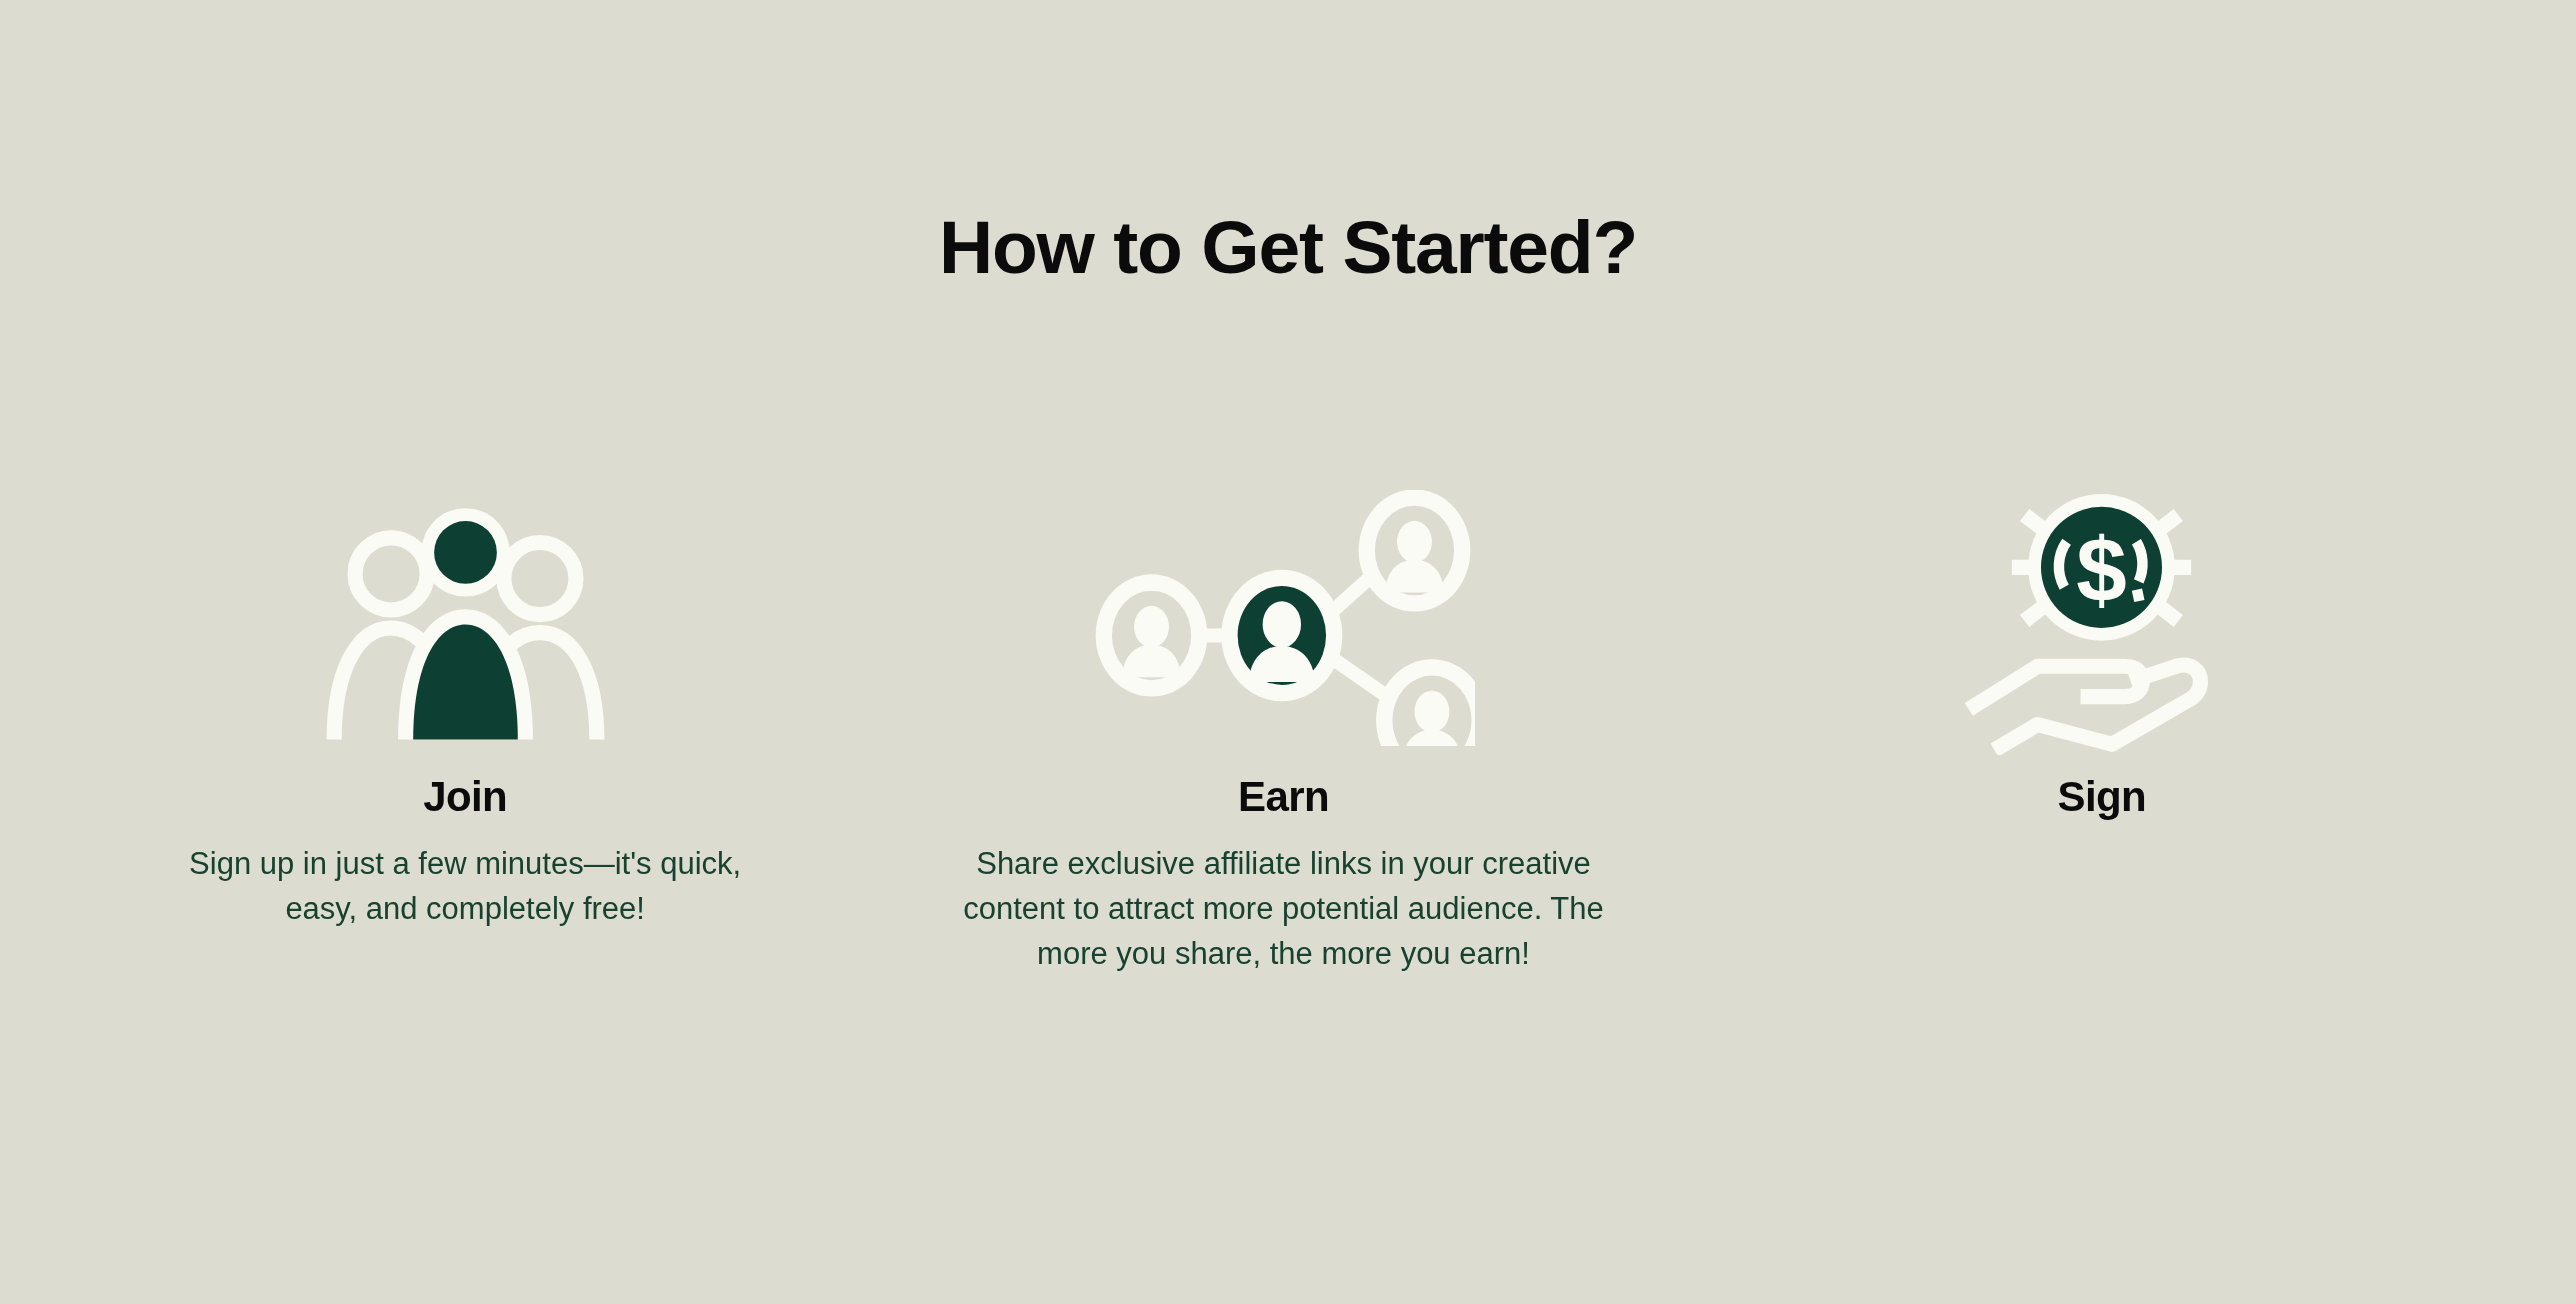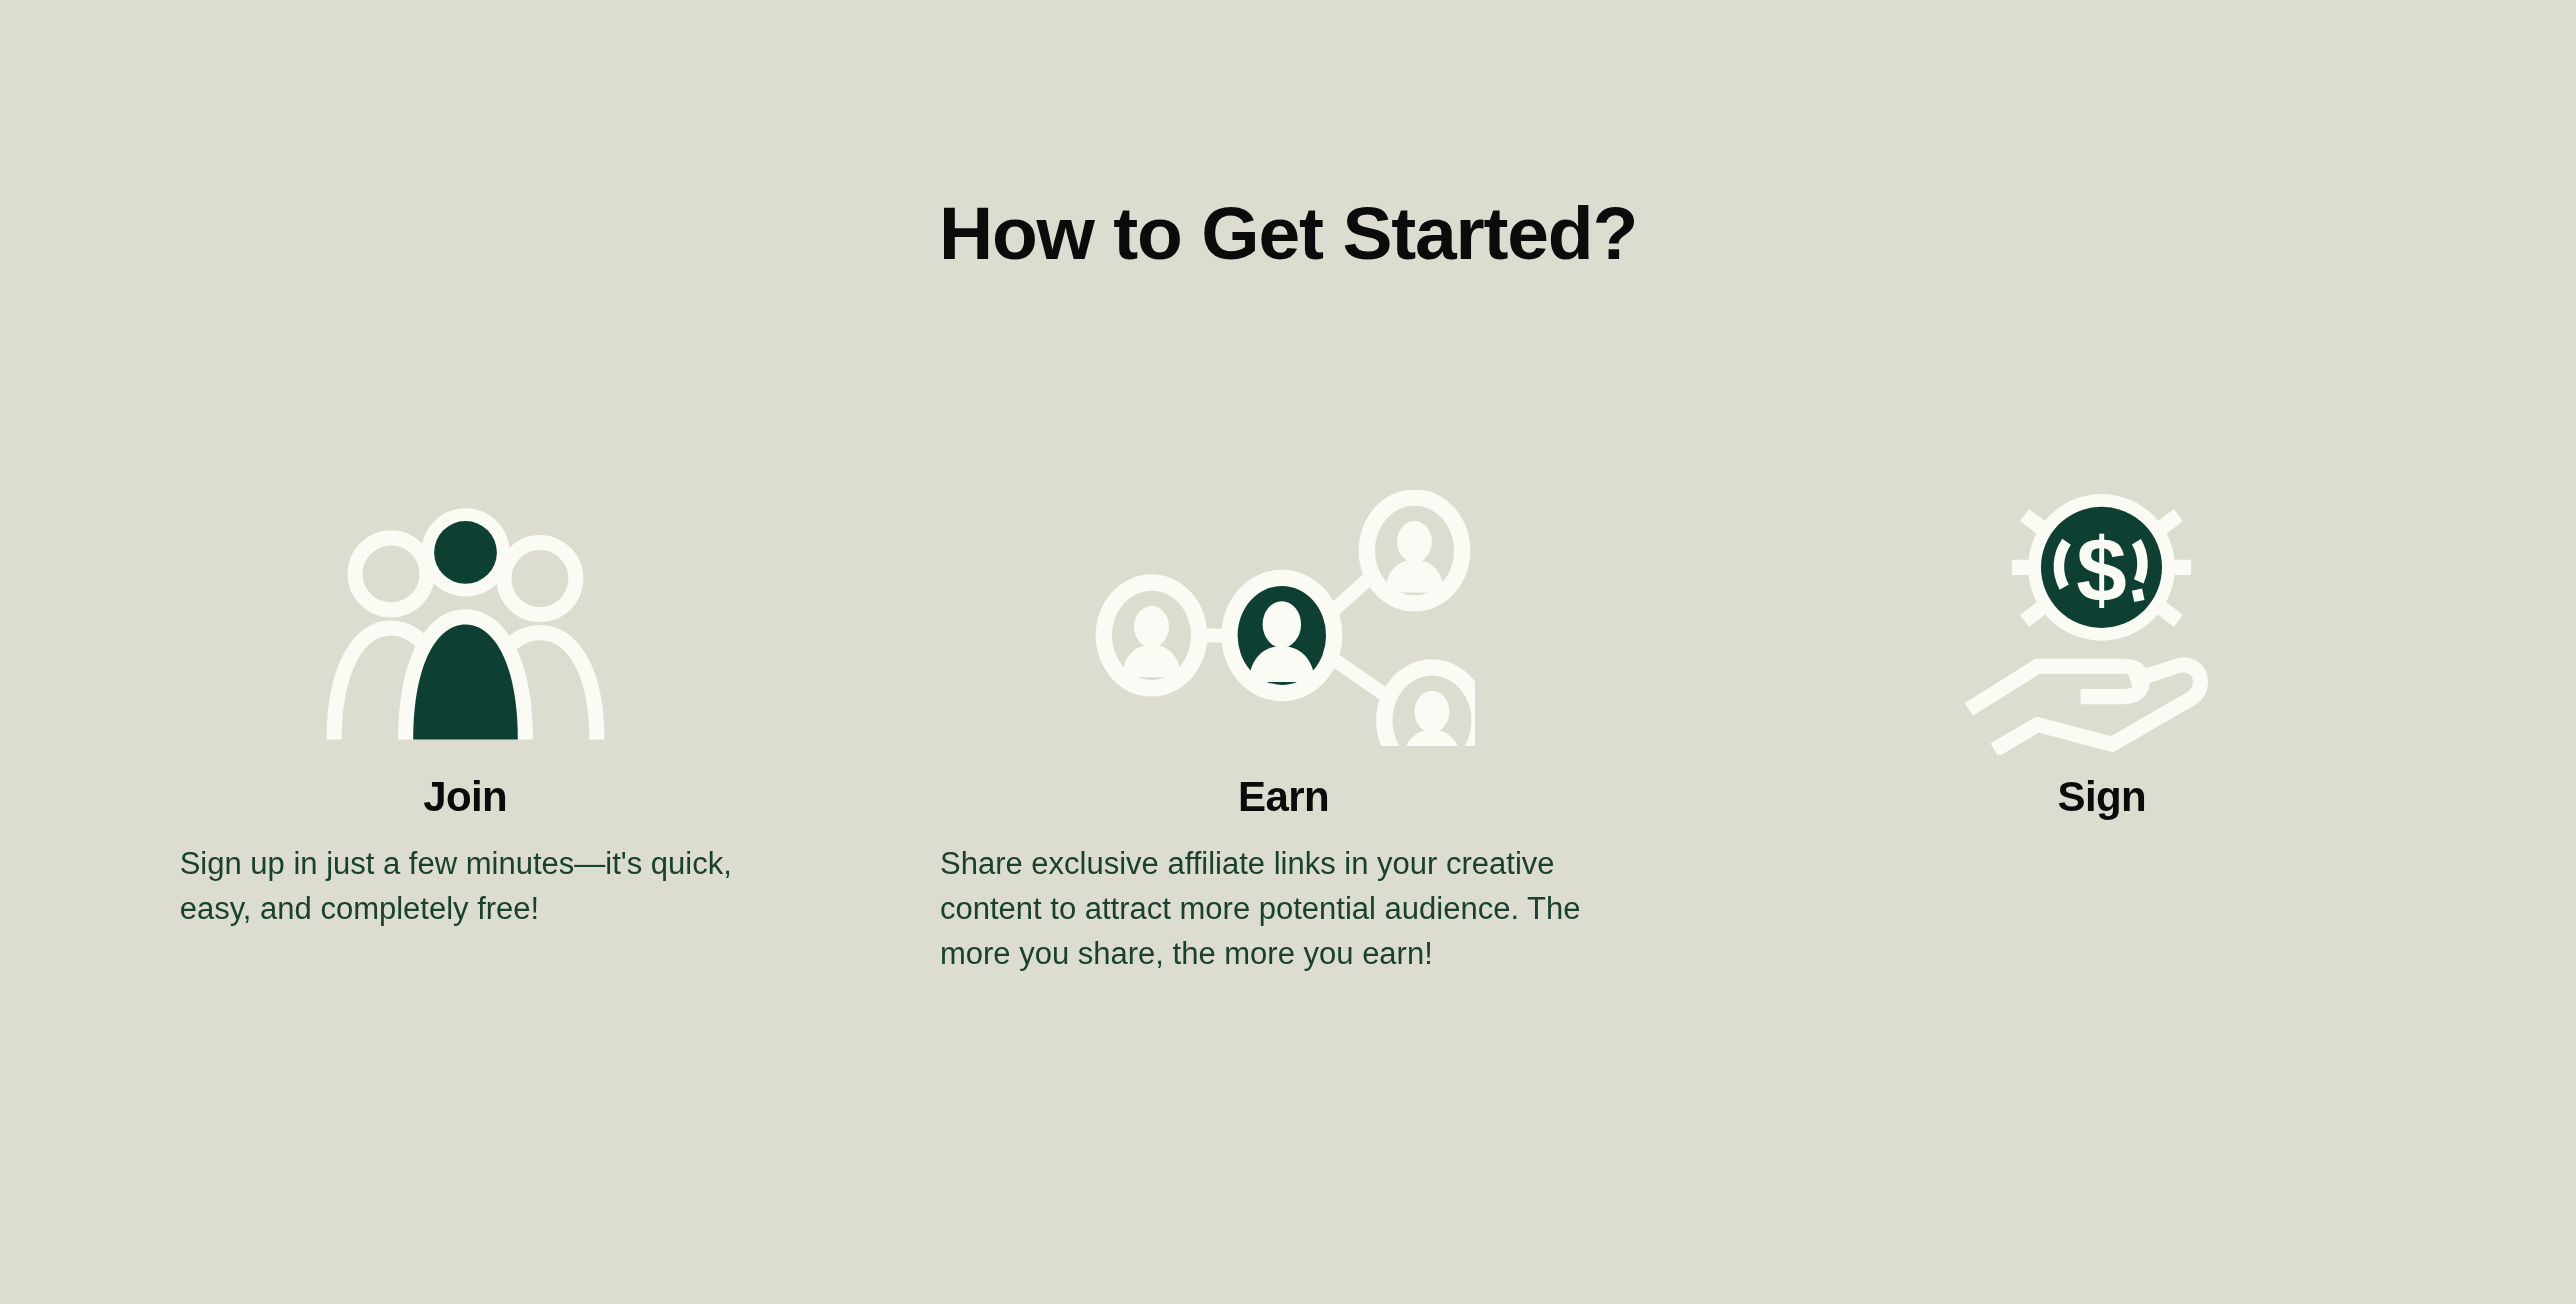--- a/index.html
+++ b/index.html
@@ -14,21 +14,21 @@
     overflow: hidden;
   }
   .page {
     position: relative;
     width: 2576px;
     height: 1304px;
     background: #dcdcd0;
   }
   .page-title {
     position: absolute;
-    top: 144px;
+    top: 158px;
     left: 0;
     width: 2576px;
     text-align: center;
     font-size: 75px;
     font-weight: 700;
     letter-spacing: -1.2px;
     color: #0b0b0b;
     line-height: 1.05;
     white-space: nowrap;
   }
@@ -69,21 +69,21 @@
     letter-spacing: -0.6px;
     line-height: 1.05;
     text-align: center;
   }
   .step-desc {
     margin-top: 23px;
     font-size: 31px;
     font-weight: 400;
     color: #18412f;
     line-height: 1.45;
-    text-align: left;
+    text-align: center;
     max-width: 687px;
   }
   .col-join .step-desc  { max-width: 571px; }
   .col-share .step-desc { max-width: 687px; }
   .col-earn .step-desc  { max-width: 582px; }
 </style>
 </head>
 <body>
 
 <div class="page">

